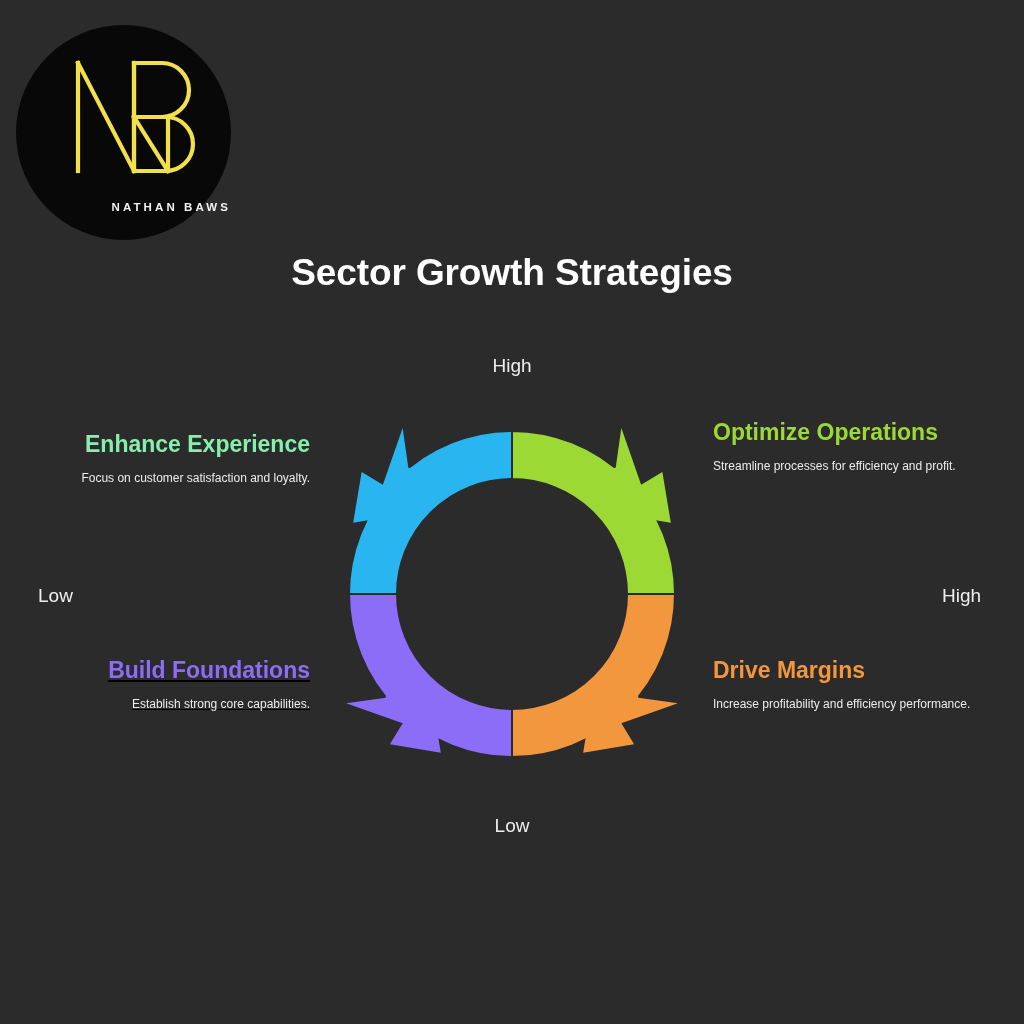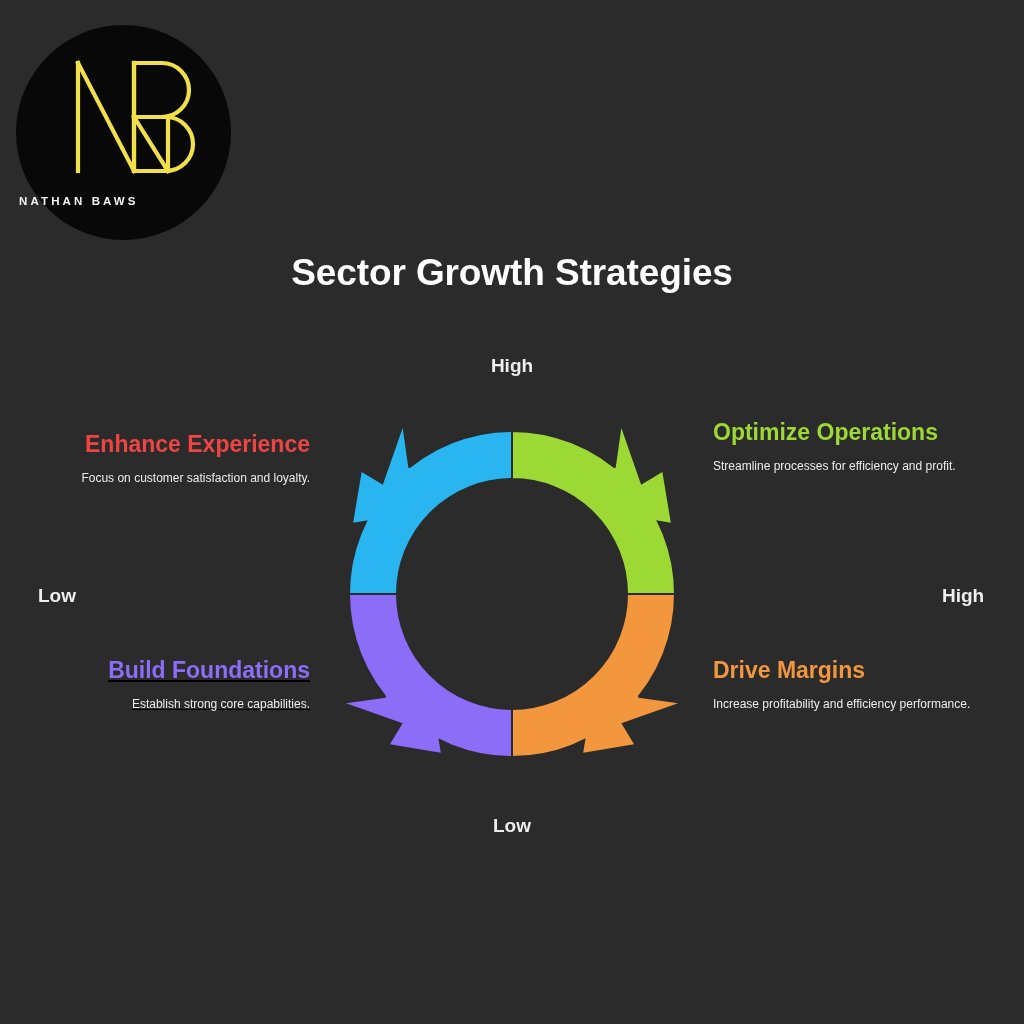--- a/index.html
+++ b/index.html
@@ -27,23 +27,23 @@
   }
   #logo-mark {
     position: absolute;
     left: 0; top: 18px;
     width: 100%;
     display: block;
   }
   #logo-name {
     position: absolute;
     left: 0;
-    top: 170px;
+    top: 176px;
     width: 100%;
-    text-align: left;
+    text-align: right;
     color: #f2f2f2;
     font-size: 11.5px;
     font-weight: bold;
     letter-spacing: 3.1px;
     text-indent: 3.1px;
   }
 
   
   #title {
     position: absolute;
@@ -55,21 +55,21 @@
     font-size: 37px;
     font-weight: bold;
     letter-spacing: -0.1px;
   }
 
   
   .axis-label {
     position: absolute;
     color: #eeeeee;
     font-size: 19px;
-    font-weight: bold;
+    font-weight: normal;
     white-space: nowrap;
   }
   #axis-top    { left: 0; width: 1024px; text-align: center; top: 355px; }
   #axis-bottom { left: 0; width: 1024px; text-align: center; top: 815px; }
   #axis-left   { left: 38px;  top: 585px; }
   #axis-right  { left: 942px; top: 585px; }
 
   
   #cycle {
     position: absolute;
@@ -177,21 +177,21 @@
       <path d="M 62 0 L 20 -30 L 14 -6 L -40 -32 L -16 0 L -40 32 L 14 6 L 20 30 Z" fill="#f2973e"></path>
     </g>
 
     <g transform="translate(67,297) rotate(-135)">
       <path d="M -62 0 L -20 -30 L -14 -6 L 40 -32 L 16 0 L 40 32 L -14 6 L -20 30 Z" fill="#8b6df8"></path>
     </g>
   </g>
 </svg>
 
 <div class="quad left" id="quad-tl">
-  <p class="heading" style="color: #ef4444;">Enhance Experience</p>
+  <p class="heading" style="color: #86efac;">Enhance Experience</p>
   <p class="desc">Focus on customer satisfaction and loyalty.</p>
 </div>
 
 <div class="quad right" id="quad-tr">
   <p class="heading" style="color: rgb(156, 217, 52);">Optimize Operations</p>
   <p class="desc">Streamline processes for efficiency and profit.</p>
 </div>
 
 <div class="quad left" id="quad-bl">
   <p class="heading" style="color: rgb(139, 109, 248);">Build Foundations</p>

